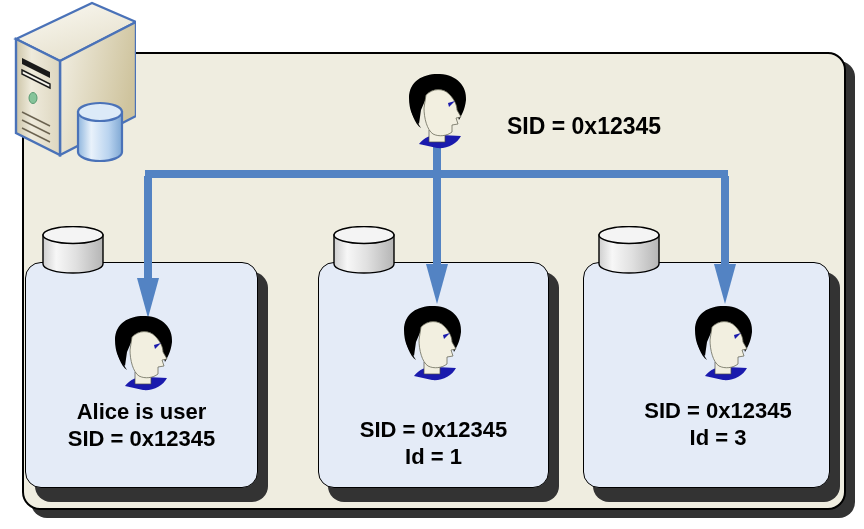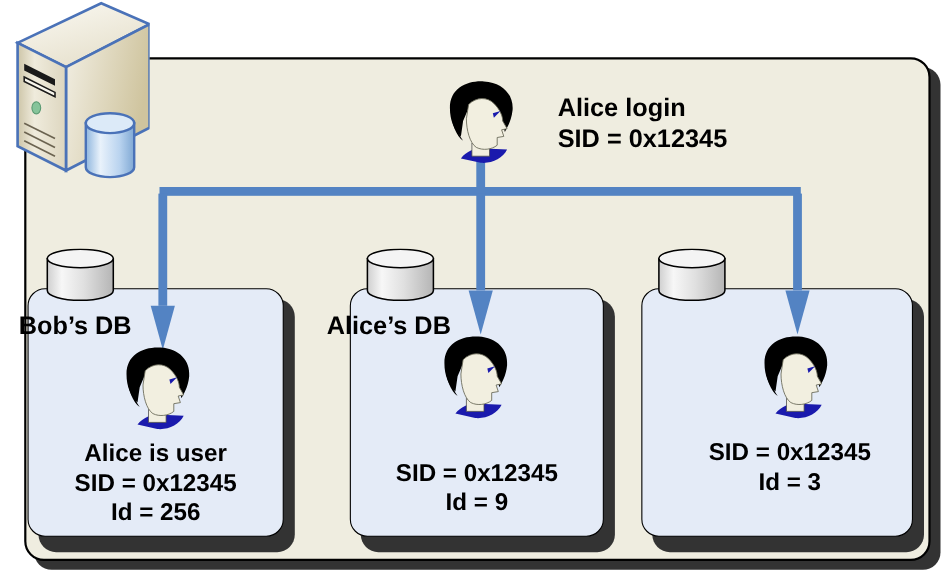--- a/index.html
+++ b/index.html
@@ -205,24 +205,22 @@
     <path d="M22,112 L50,126" stroke="#6b6350" stroke-width="1.5" fill="none"></path>
     <path d="M22,120 L50,134" stroke="#6b6350" stroke-width="1.5" fill="none"></path>
     <path d="M22,128 L50,142" stroke="#6b6350" stroke-width="1.5" fill="none"></path>
 
     <g>
       <path d="M78,112 L78,152 A22,9 0 0 0 122,152 L122,112 Z" fill="url(#sdb)" stroke="#4a72b8" stroke-width="2.2"></path>
       <ellipse cx="100" cy="112" rx="22" ry="9" fill="#dceaf8" stroke="#4a72b8" stroke-width="2.2"></ellipse>
     </g>
   </svg>
 
-  <div class="lbl main-label mainlbl"><span>Alice login</span><br><span>SID = 0x12345</span></div>
-
-  <div class="lbl dbname n1">Bob’s DB</div>
-  <div class="lbl dbname n2">Alice’s DB</div>
-
-  <div class="lbl ctr t1"><span>Alice is user</span><br><span>SID = 0x12345</span><br><span>Id = 256</span></div>
-
-  <div class="lbl ctr t2"><br><span>SID = 0x12345</span><br><span>Id = 9</span></div>
+  <div class="lbl main-label mainlbl"><br><span>SID = 0x12345</span></div>
+
+
+  <div class="lbl ctr t1"><span>Alice is user</span><br><span>SID = 0x12345</span><br></div>
+
+  <div class="lbl ctr t2"><br><span>SID = 0x12345</span><br><span>Id = 1</span></div>
 
   <div class="lbl ctr t3"><br><span>SID = 0x12345</span><br><span>Id = 3</span></div>
 
 </div>
 
 </body></html>

